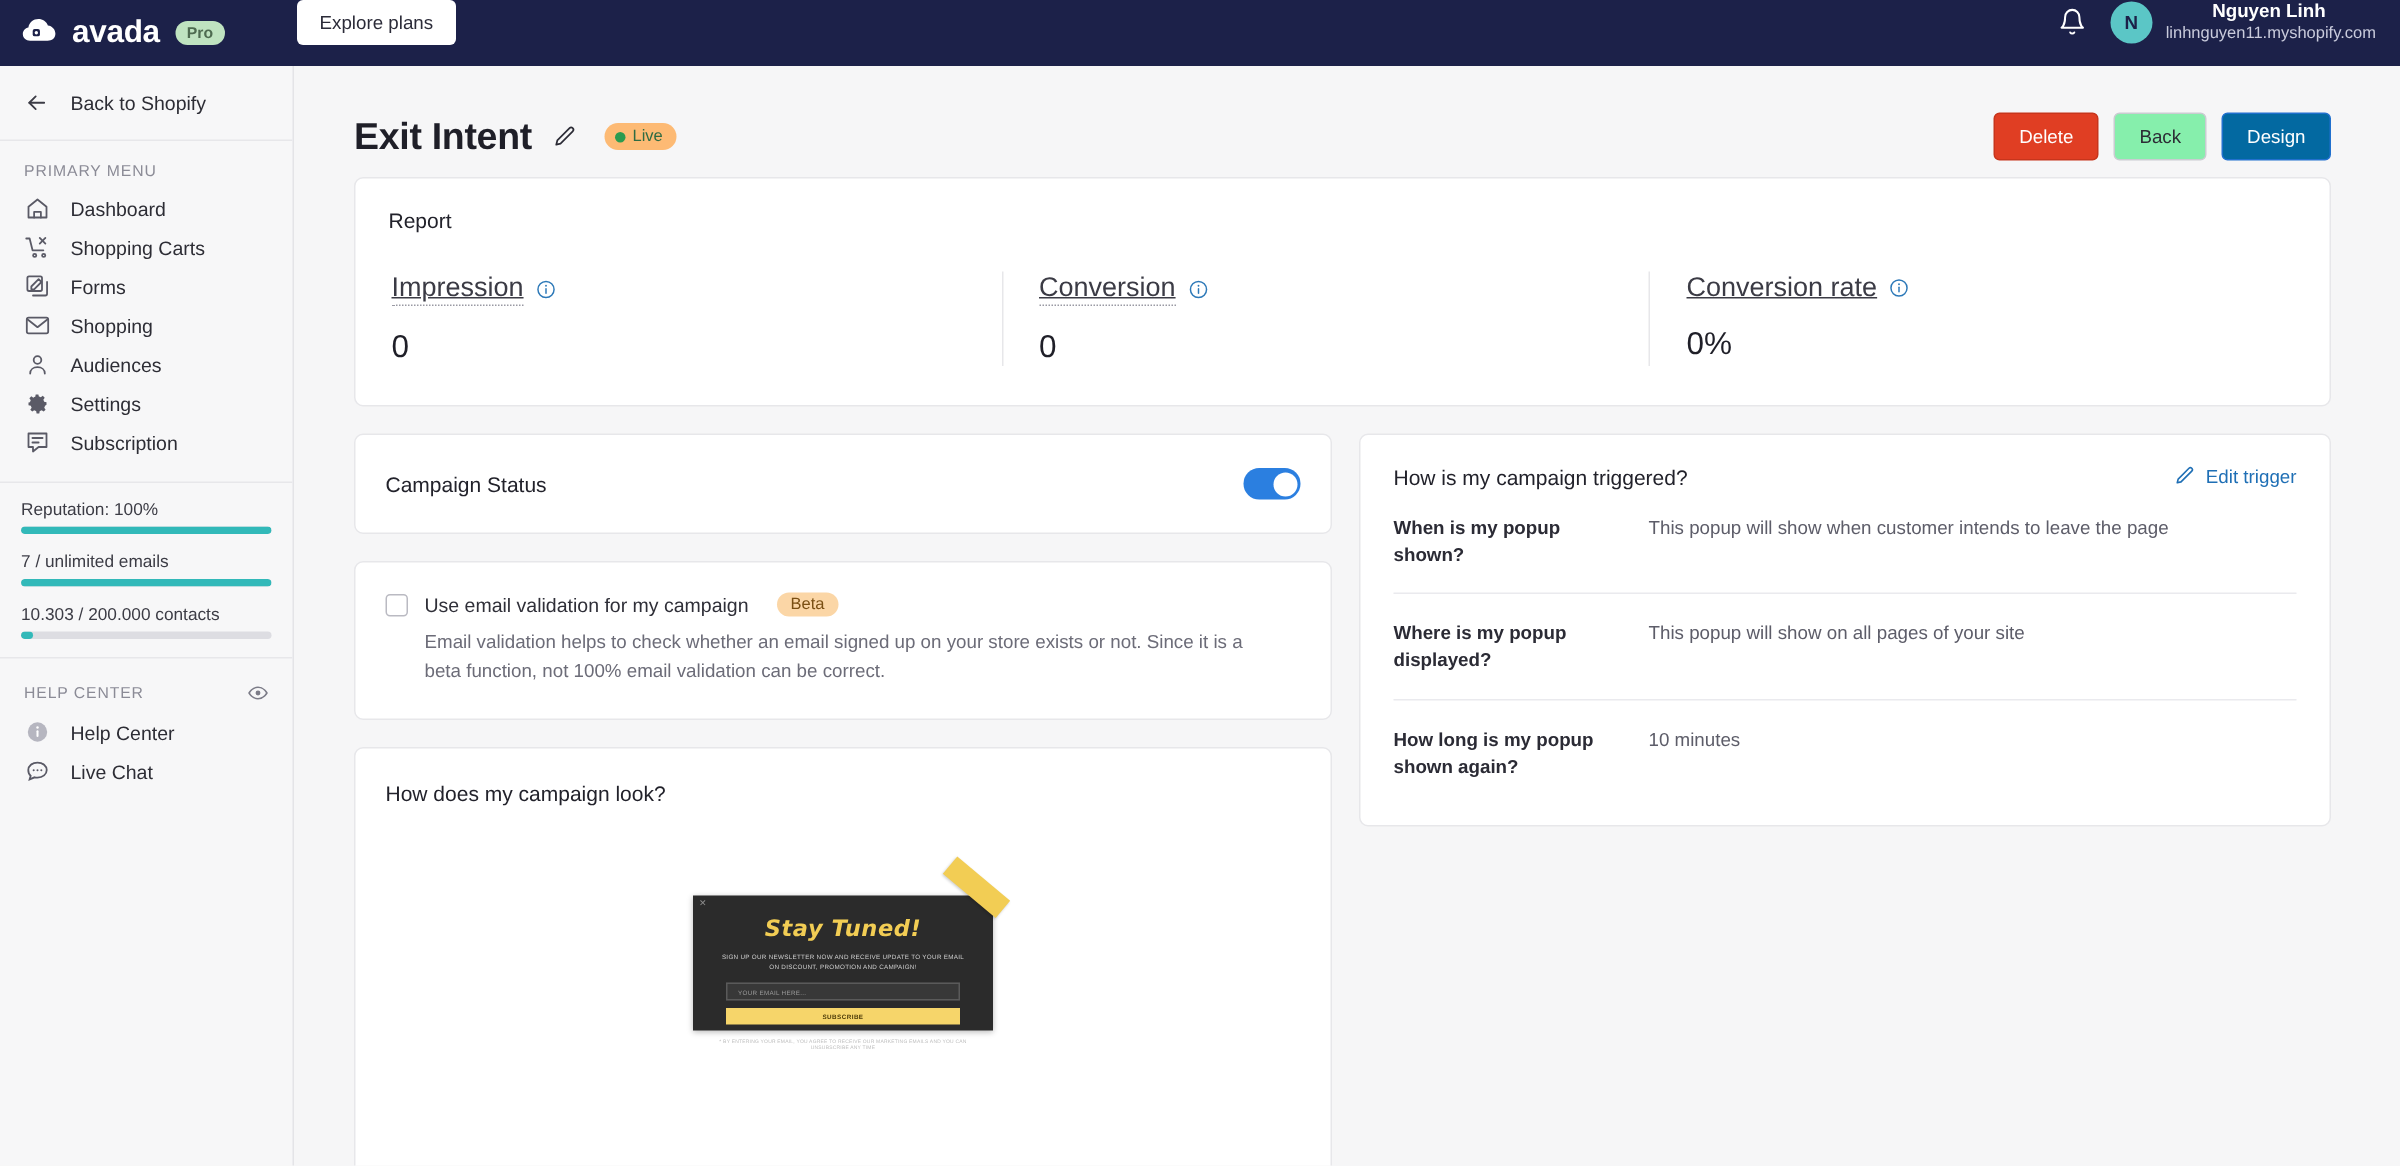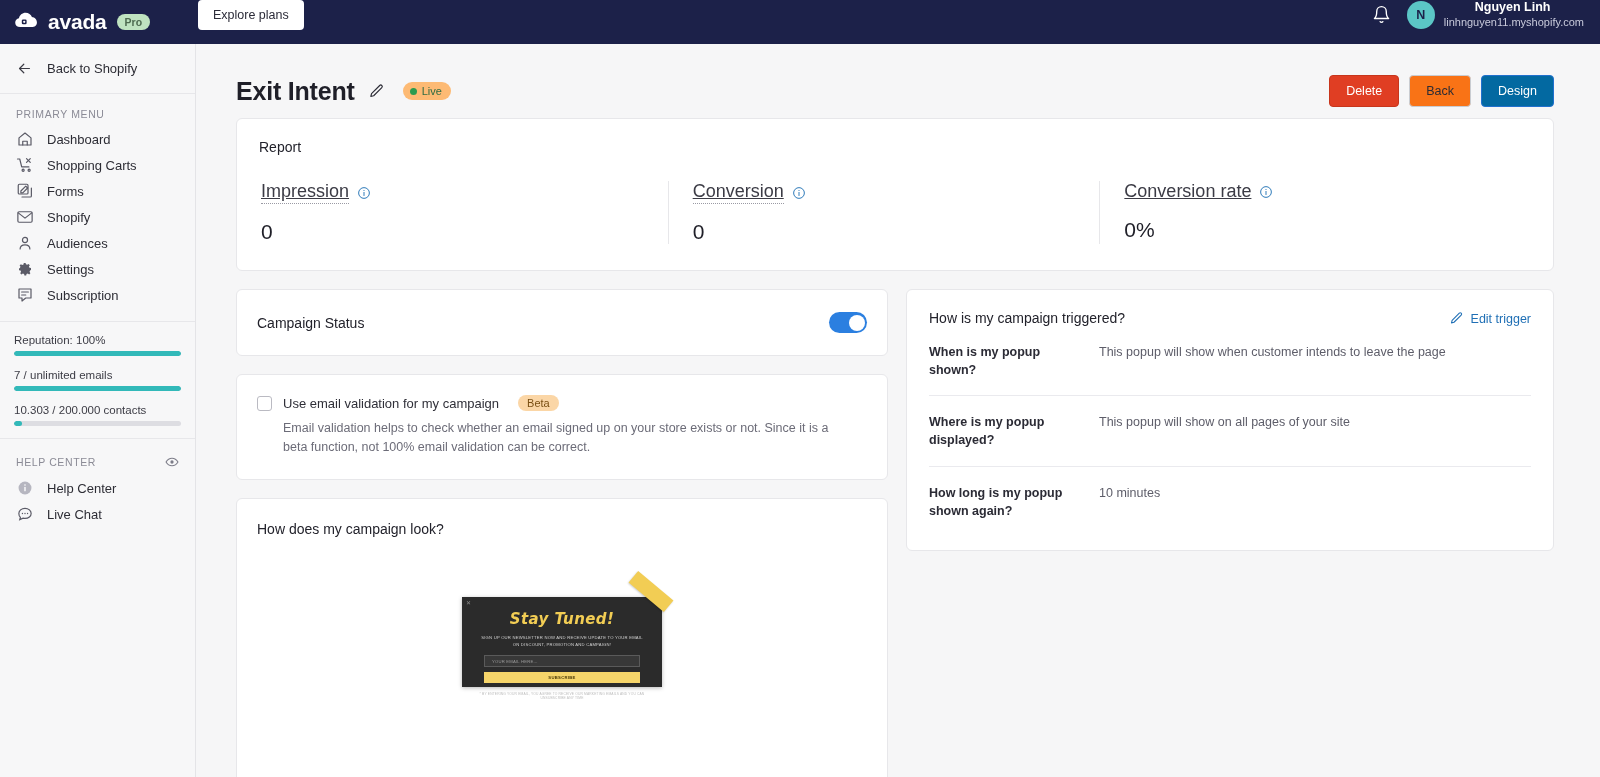--- a/index.html
+++ b/index.html
@@ -113,21 +113,21 @@
     display: inline-flex; align-items: center; gap: 5px;
   }
   .live-dot { width: 7px; height: 7px; border-radius: 50%; background: #2b9b4f; display: block; }
   .head-actions { margin-left: auto; display: flex; gap: 10px; }
   .btn {
     font-family: inherit; font-size: 12.5px;
     border-radius: 4px; padding: 8px 16px;
     cursor: pointer; border: 1px solid transparent;
   }
   .btn-delete { background: #e03e23; color: #fff; border-color: #c7351c; }
-  .btn-back { background: #f97316; color: #2c2c35; border-color: #c9ccd1; }
+  .btn-back { background: #86efac; color: #2c2c35; border-color: #c9ccd1; }
   .btn-design { background: #0369a1; color: #fff; border-color: #2070ce; }
 
   .content { padding: 0 46px 0 40px; }
   .card {
     background: #ffffff;
     border: 1px solid #e7e7ea;
     border-radius: 6px;
   }
 
   
@@ -232,21 +232,21 @@
     text-transform: uppercase; letter-spacing: .3px;
   }
   .popup-fine {
     color: #bdbdbd; font-size: 3.3px; text-align: center;
     padding: 9px 16px 0; letter-spacing: .15px;
     text-transform: uppercase;
   }
 
   
   .trigger-card { padding: 20px 22px 24px; }
-  .trigger-head { display: flex; align-items: flex-end; justify-content: space-between; }
+  .trigger-head { display: flex; align-items: flex-start; justify-content: space-between; }
   .trigger-title { font-size: 14px; color: #22222b; }
   .edit-trigger {
     display: flex; align-items: center; gap: 7px;
     color: #1f6fb5; font-size: 12.5px; cursor: pointer;
   }
   .trigger-row {
     display: flex; gap: 14px;
     padding: 17px 0 16px;
     border-bottom: 1px solid #eaeaee;
   }
@@ -328,21 +328,21 @@
       <path d="M13 5.5 6.5 12v2.5H9L15.5 8z"></path>
     </svg>
     <span class="nav-label">Forms</span>
   </div>
 
   <div class="nav-item">
     <svg class="nav-icon" viewBox="0 0 24 24" fill="none" stroke="#5a5a66" stroke-width="1.6" stroke-linecap="round" stroke-linejoin="round">
       <rect x="2.5" y="5" width="19" height="14" rx="1.6"></rect>
         <polyline points="3,6.5 12,13.5 21,6.5"></polyline>
     </svg>
-    <span class="nav-label">Shopify</span>
+    <span class="nav-label">Shopping</span>
   </div>
 
   <div class="nav-item">
     <svg class="nav-icon" viewBox="0 0 24 24" fill="none" stroke="#5a5a66" stroke-width="1.6" stroke-linecap="round" stroke-linejoin="round">
       <circle cx="12" cy="8" r="3.4"></circle>
         <path d="M5.5 20c0-3.6 2.9-5.6 6.5-5.6s6.5 2 6.5 5.6"></path>
     </svg>
     <span class="nav-label">Audiences</span>
   </div>
 

